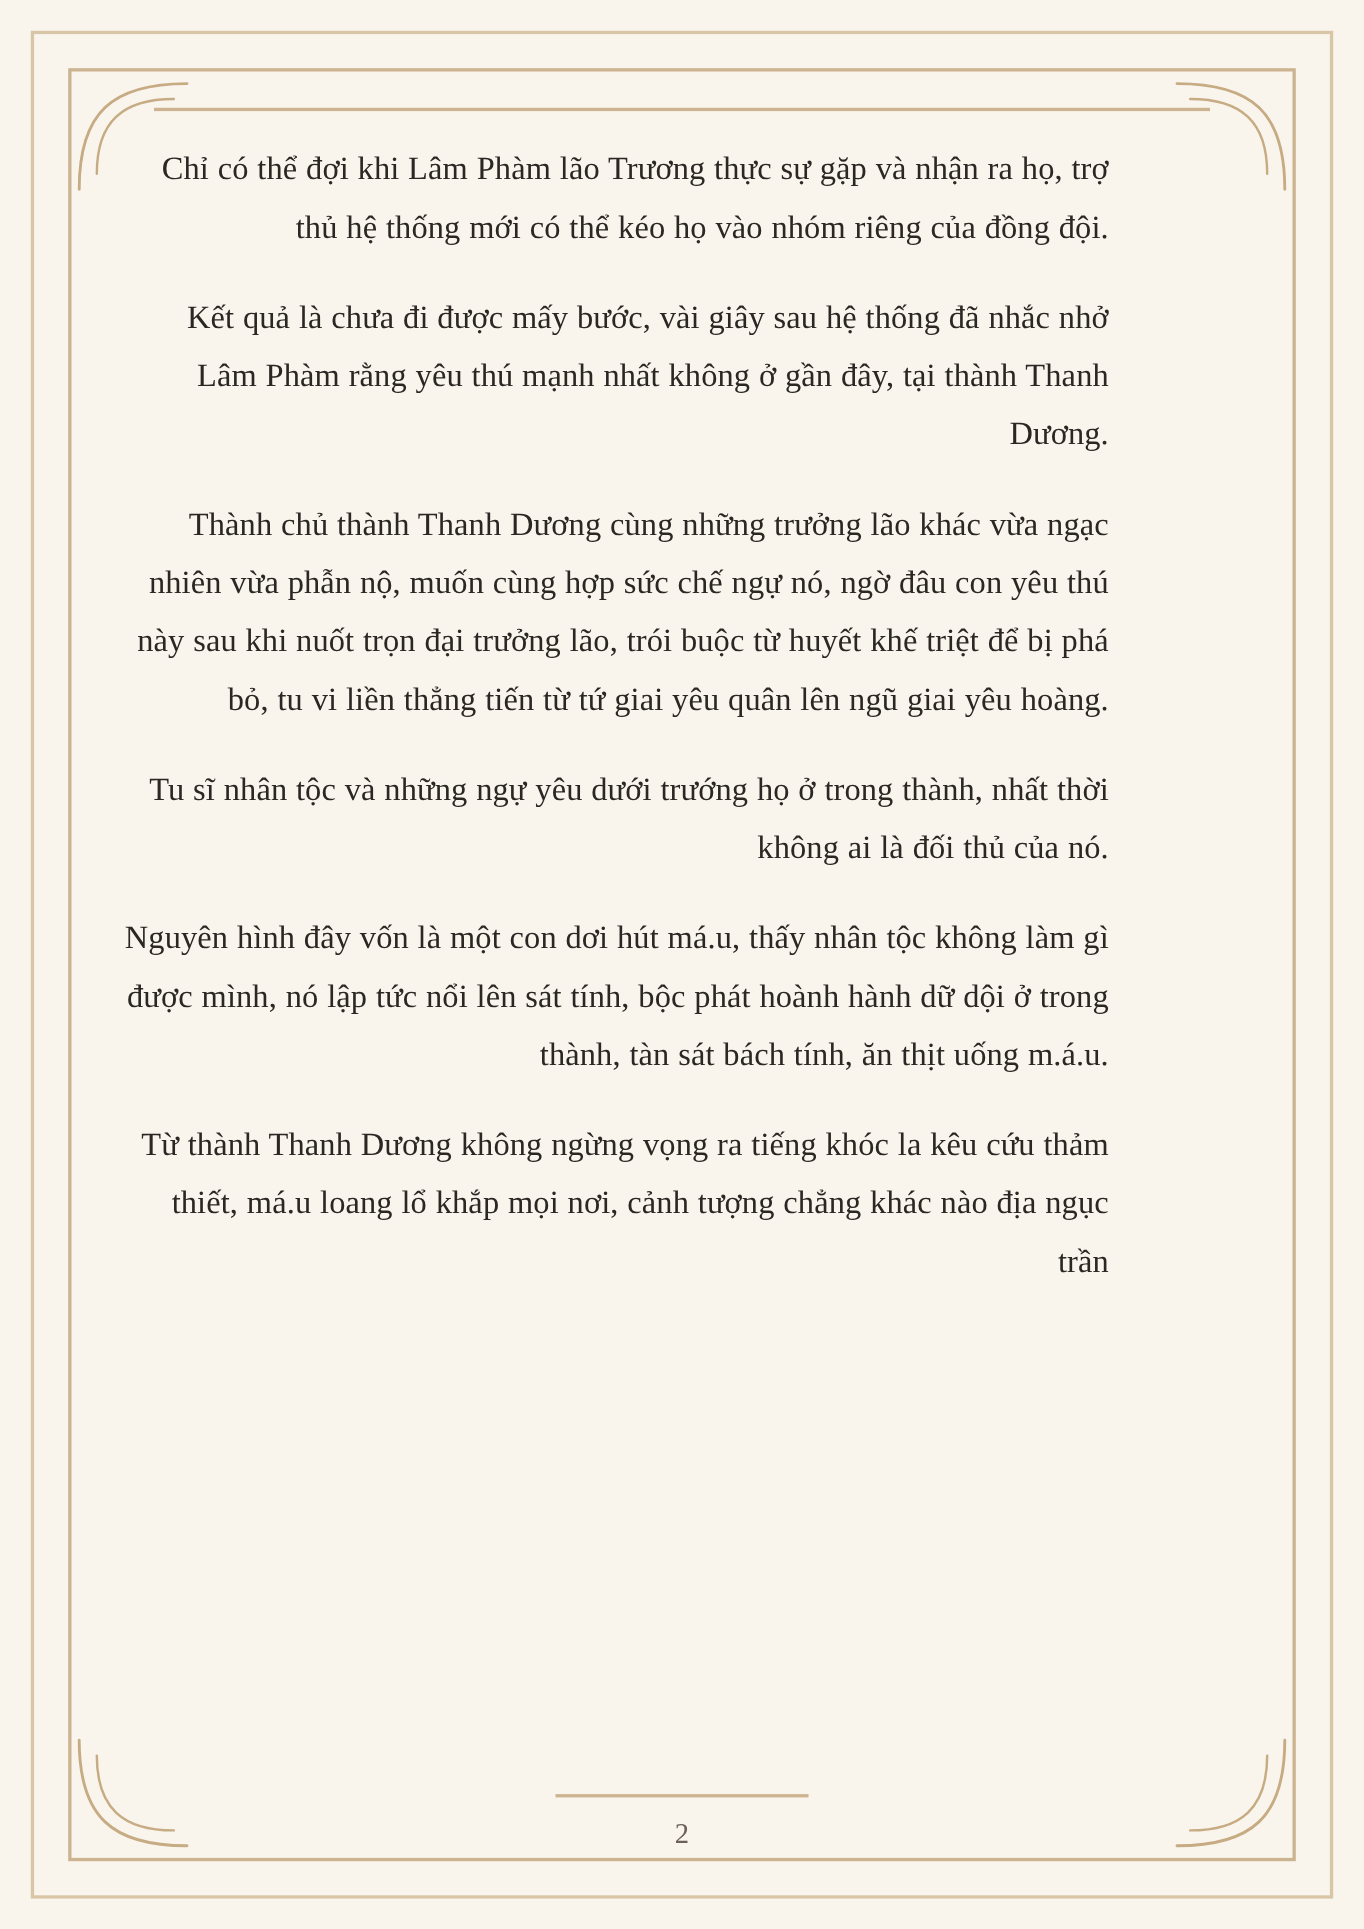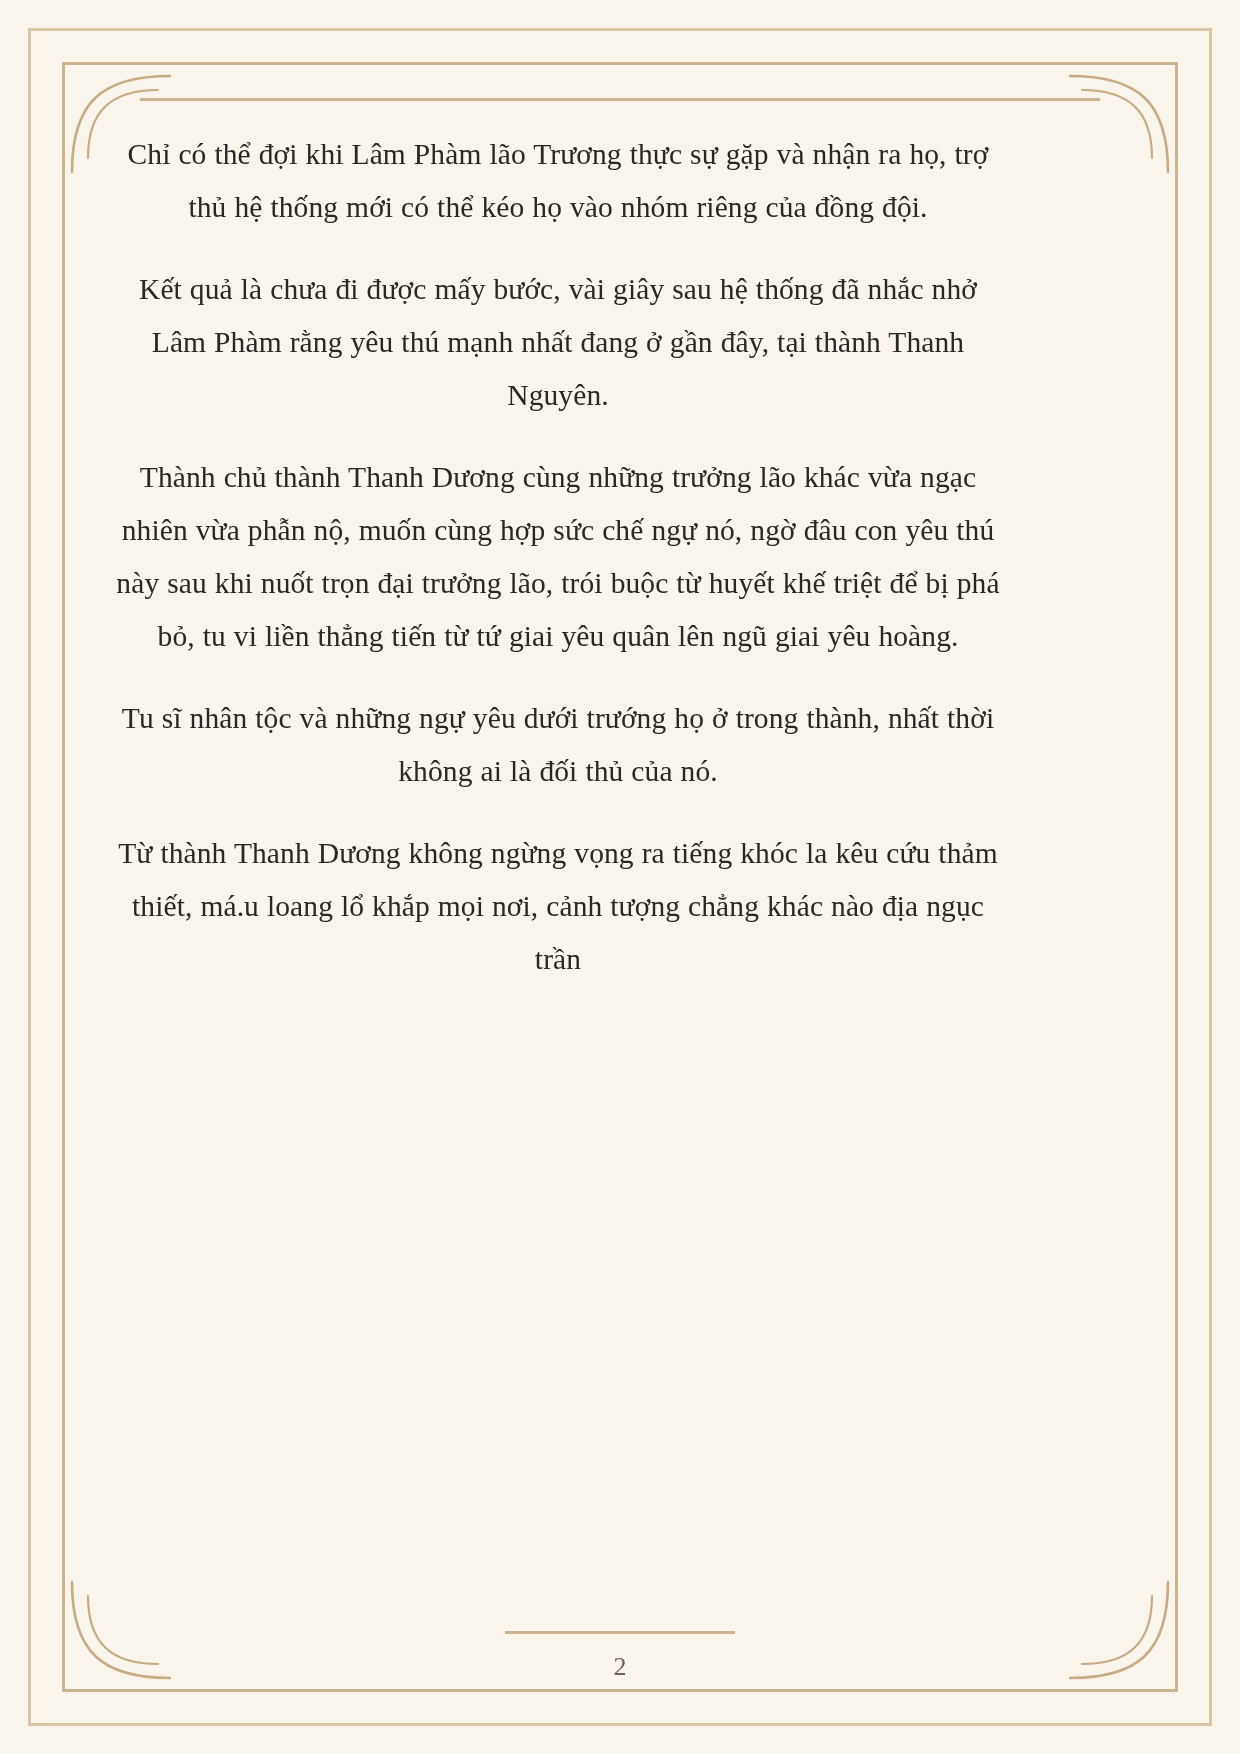--- a/index.html
+++ b/index.html
@@ -95,21 +95,21 @@
     top: 128px;
     width: 900px;
     bottom: 150px;
     overflow: hidden;
   }
   .content p {
     margin: 0 0 29px 0;
     font-size: 29.5px;
     line-height: 53px;
     color: #2b2824;
-    text-align: center;
+    text-align: right;
     letter-spacing: 0.1px;
     word-spacing: 0.5px;
   }
   .content p:last-child { margin-bottom: 0; }
 </style>
 </head>
 <body>
 
 <div class="page">
 
@@ -141,23 +141,24 @@
     <svg width="120" height="120" viewBox="0 0 120 120" fill="none">
       <path d="M10 110 C10 40 40 14 108 14" stroke="#c6ab83" stroke-width="2.6" fill="none" stroke-linecap="round"></path>
       <path d="M26 96 C26 48 50 28 96 28" stroke="#c6ab83" stroke-width="2.2" fill="none" stroke-linecap="round"></path>
     </svg>
   </div>
 
   <div class="rule-header"></div>
 
   <div class="content">
     <p>Chỉ có thể đợi khi Lâm Phàm lão Trương thực sự gặp và nhận ra họ, trợ thủ hệ thống mới có thể kéo họ vào nhóm riêng của đồng đội.</p>
-    <p>Kết quả là chưa đi được mấy bước, vài giây sau hệ thống đã nhắc nhở Lâm Phàm rằng yêu thú mạnh nhất đang ở gần đây, tại thành Thanh Nguyên.</p>
+    <p>Kết quả là chưa đi được mấy bước, vài giây sau hệ thống đã nhắc nhở Lâm Phàm rằng yêu thú mạnh nhất không ở gần đây, tại thành Thanh Dương.</p>
     <p>Thành chủ thành Thanh Dương cùng những trưởng lão khác vừa ngạc nhiên vừa phẫn nộ, muốn cùng hợp sức chế ngự nó, ngờ đâu con yêu thú này sau khi nuốt trọn đại trưởng lão, trói buộc từ huyết khế triệt để bị phá bỏ, tu vi liền thẳng tiến từ tứ giai yêu quân lên ngũ giai yêu hoàng.</p>
     <p>Tu sĩ nhân tộc và những ngự yêu dưới trướng họ ở trong thành, nhất thời không ai là đối thủ của nó.</p>
+    <p>Nguyên hình đây vốn là một con dơi hút má.u, thấy nhân tộc không làm gì được mình, nó lập tức nổi lên sát tính, bộc phát hoành hành dữ dội ở trong thành, tàn sát bách tính, ăn thịt uống m.á.u.</p>
     <p>Từ thành Thanh Dương không ngừng vọng ra tiếng khóc la kêu cứu thảm thiết, má.u loang lổ khắp mọi nơi, cảnh tượng chẳng khác nào địa ngục trần</p>
   </div>
 
   <div class="rule-footer"></div>
 
   <div class="page-number">2</div>
 
 </div>
 
 </body></html>

